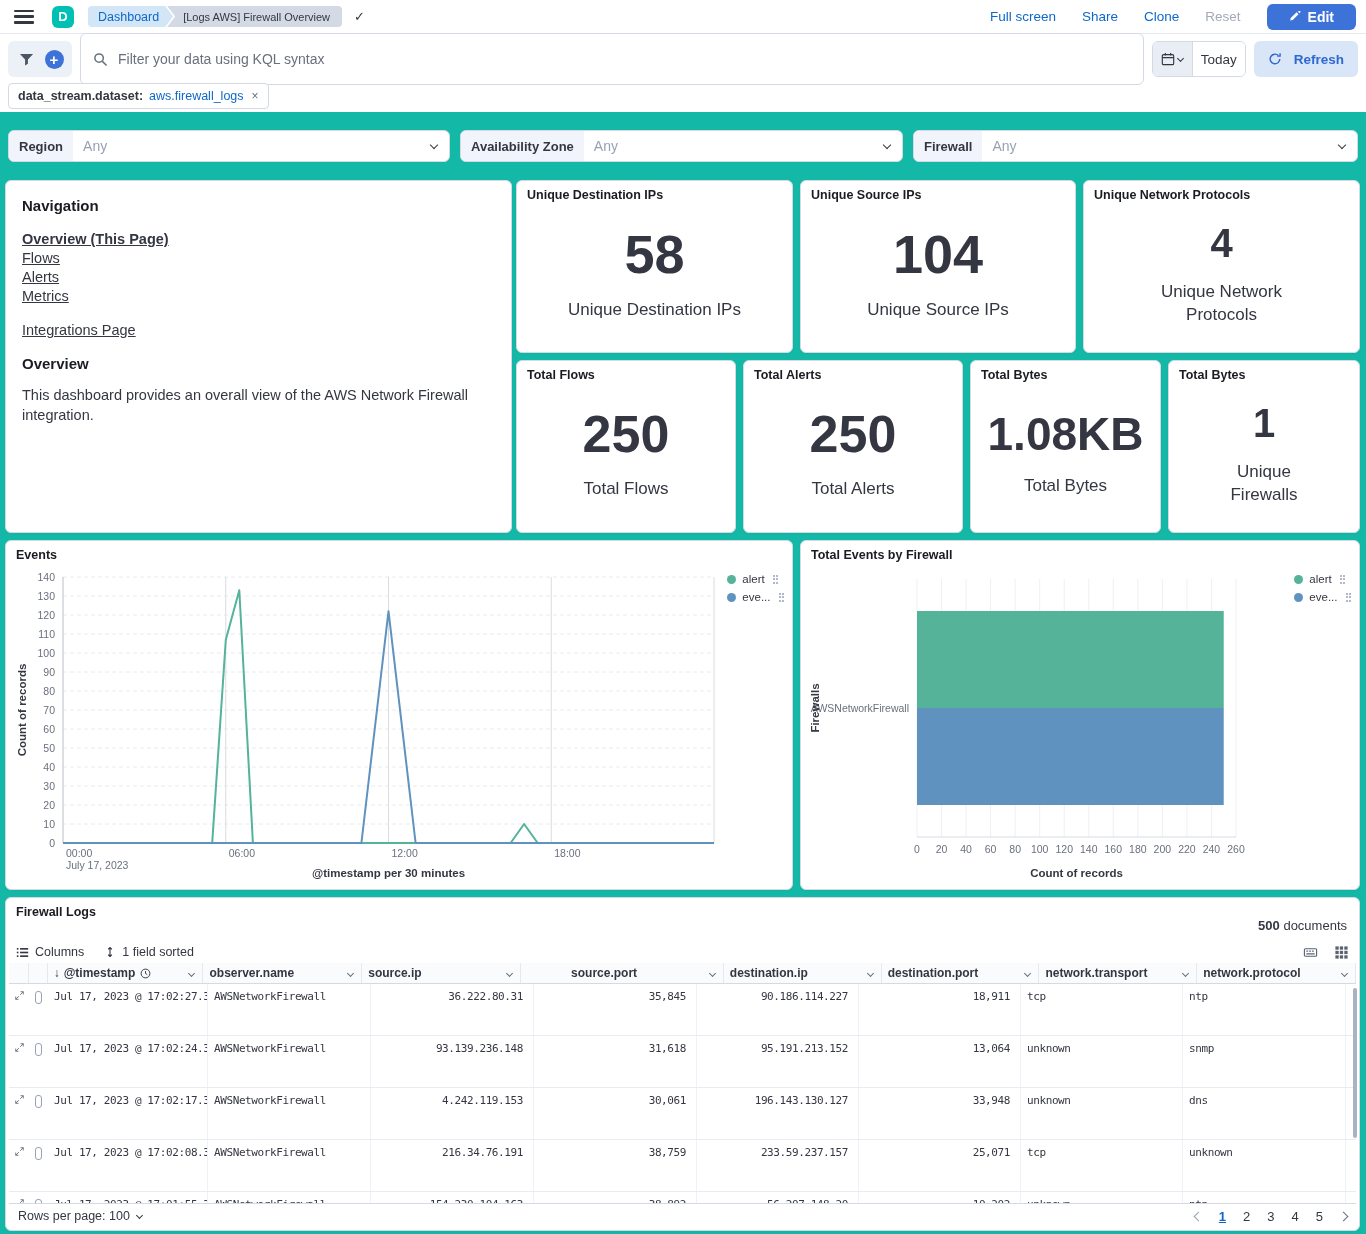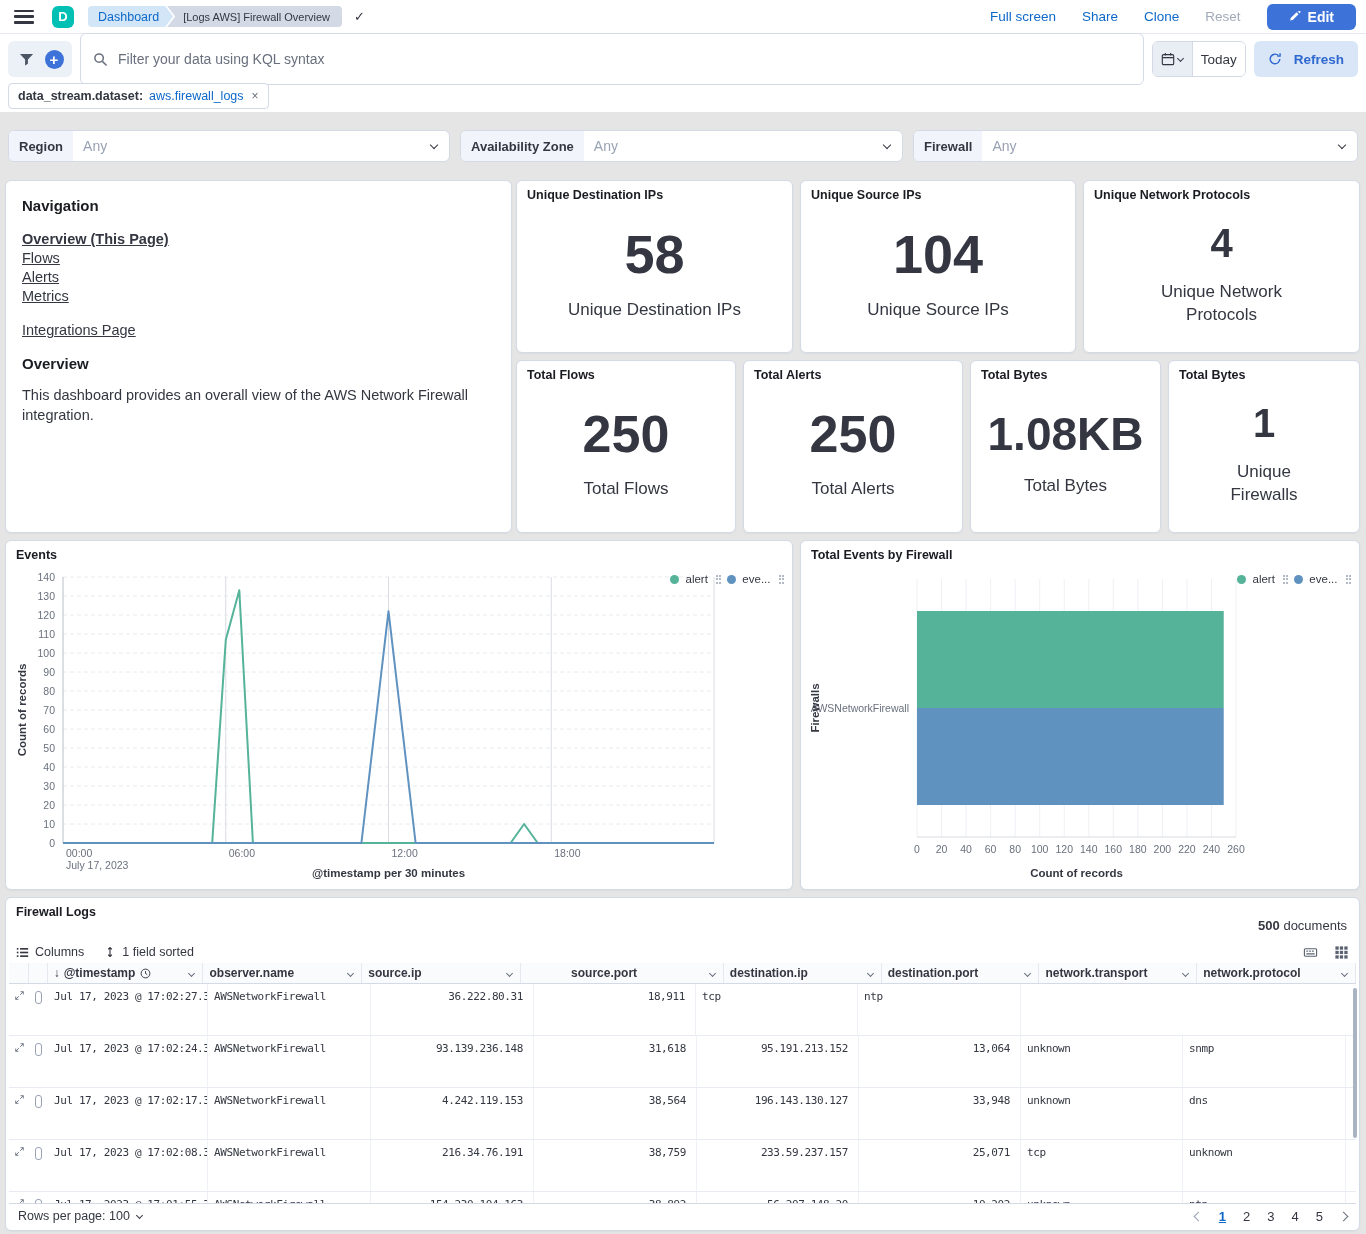--- a/index.html
+++ b/index.html
@@ -35,21 +35,21 @@
   .dp-today { width:52px; background:#fff; display:flex; align-items:center; justify-content:center; font-size:13.5px; color:#343741; cursor:pointer; }
   .btn-refresh { display:flex; align-items:center; gap:12px; height:36px; padding:0 14px; border-radius:6px; background:#D9E6F8; color:#2F68CF; font-size:13.5px; font-weight:600; border:none; cursor:pointer; }
 
   .pillrow { padding:6px 8px 8px 8px; border-bottom:1px solid #EDF0F5; }
   .fpill { display:inline-flex; align-items:center; gap:6px; height:26px; padding:0 9px; background:#fff; border:1px solid #D3DAE6; border-radius:4px; font-size:12.5px; cursor:pointer; }
   .fpill .fld { font-weight:600; color:#343741; }
   .fpill .val { color:#0D68C8; }
   .fpill .x { color:#69707D; font-size:12px; margin-left:2px; }
 
   
-  .dashboard { position:absolute; top:112px; left:0; right:0; bottom:0; background:#e5e5e5; padding:18px 8px 0 5px; }
+  .dashboard { position:absolute; top:112px; left:0; right:0; bottom:0; background:#14b8a6; padding:18px 8px 0 5px; }
   .controls-row { display:flex; gap:10px; padding-left:3px; }
   .ctrl { height:32px; border:1px solid #D3DAE6; border-radius:6px; background:#fff; display:flex; align-items:center; overflow:hidden; cursor:pointer; }
   .ctrl-label { background:#F1F4FA; height:100%; display:flex; align-items:center; padding:0 10px; font-size:13px; font-weight:600; color:#343741; white-space:nowrap; }
   .ctrl-value { padding:0 10px; font-size:14px; color:#98A2B3; flex:1; }
   .chev { width:6px; height:6px; border-right:1.5px solid #343741; border-bottom:1.5px solid #343741; transform:rotate(45deg); display:inline-block; }
   .ctrl .chev { margin-right:12px; margin-top:-3px; }
 
   .panels { position:relative; margin-top:18px; height:1051px; }
   .panel { position:absolute; background:#fff; border:1px solid #D3DAE6; border-radius:6px; box-shadow:0 1px 2px rgba(60,70,90,.05); }
   .ptitle { position:absolute; top:7px; left:10px; font-size:12.5px; font-weight:700; color:#1a1c21; z-index:2; }
@@ -75,21 +75,21 @@
   .nav-desc { margin-top:14px; line-height:19.5px; width:450px; }
 
   
   .mwrap { position:absolute; left:8px; right:8px; top:26px; bottom:10px; display:flex; flex-direction:column; align-items:center; justify-content:center; gap:18px; text-align:center; }
   .mval { font-weight:700; color:#343741; line-height:1; }
   .v54 { font-size:54px; } .v52 { font-size:52px; } .v46 { font-size:46px; } .v40 { font-size:40px; }
   .msub { font-size:17px; color:#343741; line-height:1.3; }
   .w150 { width:150px; } .w100 { width:100px; }
 
   
-  .legend { position:absolute; top:32px; right:8px; display:flex; flex-direction:row; gap:6px; z-index:2; }
+  .legend { position:absolute; top:32px; right:8px; display:flex; flex-direction:column; gap:6px; z-index:2; }
   .litem { display:flex; align-items:center; font-size:11.5px; color:#343741; cursor:pointer; }
   .ldot { width:9px; height:9px; border-radius:50%; margin-right:6px; flex:0 0 auto; }
   .drag { display:grid; grid-template-columns:2px 2px; grid-auto-rows:2px; gap:1.5px; margin-left:8px; cursor:grab; }
   .drag i { width:2px; height:2px; background:#98A2B3; border-radius:50%; }
 
   
   .doccount { position:absolute; top:20px; right:12px; font-size:13px; color:#343741; }
   .doccount b { font-weight:700; }
   .lg-toolbar { position:absolute; top:43px; left:10px; right:10px; height:22px; display:flex; align-items:center; gap:20px; font-size:12.5px; color:#343741; }
   .tbtn { display:flex; align-items:center; gap:6px; cursor:pointer; }
@@ -519,20 +519,22 @@
                     <path d="M9.5 2.5H13.5V6.5M13.5 2.5L9 7M6.5 13.5H2.5V9.5M2.5 13.5L7 9"></path>
                   </svg>
                 </span>
               </div>
               <div class="lg-cell lg-iconcell" style="width: 19px;">
                 <span class="cbx"></span>
               </div>
               <div class="lg-cell" style="width: 160px;">Jul 17, 2023 @ 17:02:27.328</div>
               <div class="lg-cell" style="width: 163px;">AWSNetworkFirewall</div>
               <div class="lg-cell r" style="width: 163px;">36.222.80.31</div>
+              <div class="lg-cell r" style="width: 163px;">35,845</div>
+              <div class="lg-cell r" style="width: 162px;">90.186.114.227</div>
               <div class="lg-cell r" style="width: 162px;">18,911</div>
               <div class="lg-cell" style="width: 162px;">tcp</div>
               <div class="lg-cell" style="width: 163px;">ntp</div>
             </div>
             <div class="lg-row">
               <div class="lg-cell lg-iconcell" style="width: 20px;">
                 <span style="display: flex; cursor: pointer;">
                   <svg width="11" height="11" viewBox="0 0 16 16" fill="none" stroke="#6E7684" stroke-width="1.4">
                     <path d="M9.5 2.5H13.5V6.5M13.5 2.5L9 7M6.5 13.5H2.5V9.5M2.5 13.5L7 9"></path>
                   </svg>
@@ -557,21 +559,21 @@
                     <path d="M9.5 2.5H13.5V6.5M13.5 2.5L9 7M6.5 13.5H2.5V9.5M2.5 13.5L7 9"></path>
                   </svg>
                 </span>
               </div>
               <div class="lg-cell lg-iconcell" style="width: 19px;">
                 <span class="cbx"></span>
               </div>
               <div class="lg-cell" style="width: 160px;">Jul 17, 2023 @ 17:02:17.328</div>
               <div class="lg-cell" style="width: 163px;">AWSNetworkFirewall</div>
               <div class="lg-cell r" style="width: 163px;">4.242.119.153</div>
-              <div class="lg-cell r" style="width: 163px;">38,564</div>
+              <div class="lg-cell r" style="width: 163px;">30,061</div>
               <div class="lg-cell r" style="width: 162px;">196.143.130.127</div>
               <div class="lg-cell r" style="width: 162px;">33,948</div>
               <div class="lg-cell" style="width: 162px;">unknown</div>
               <div class="lg-cell" style="width: 163px;">dns</div>
             </div>
             <div class="lg-row">
               <div class="lg-cell lg-iconcell" style="width: 20px;">
                 <span style="display: flex; cursor: pointer;">
                   <svg width="11" height="11" viewBox="0 0 16 16" fill="none" stroke="#6E7684" stroke-width="1.4">
                     <path d="M9.5 2.5H13.5V6.5M13.5 2.5L9 7M6.5 13.5H2.5V9.5M2.5 13.5L7 9"></path>

